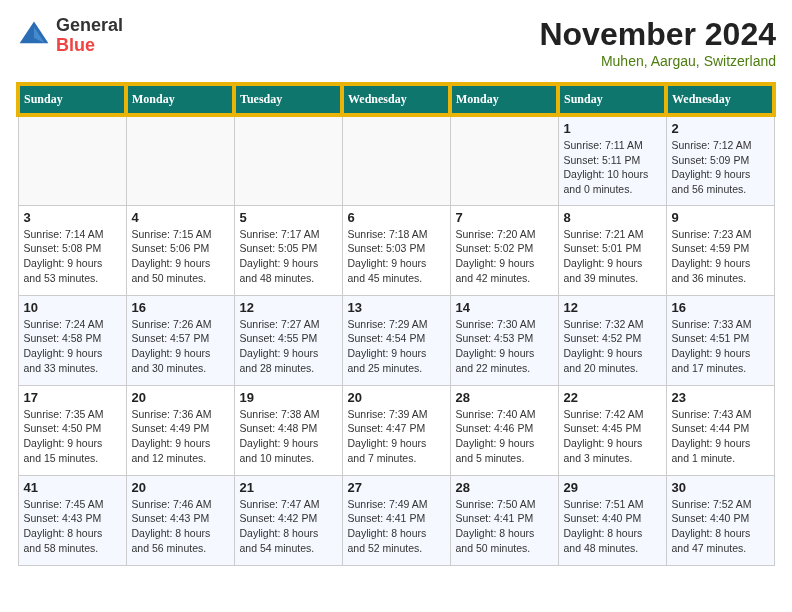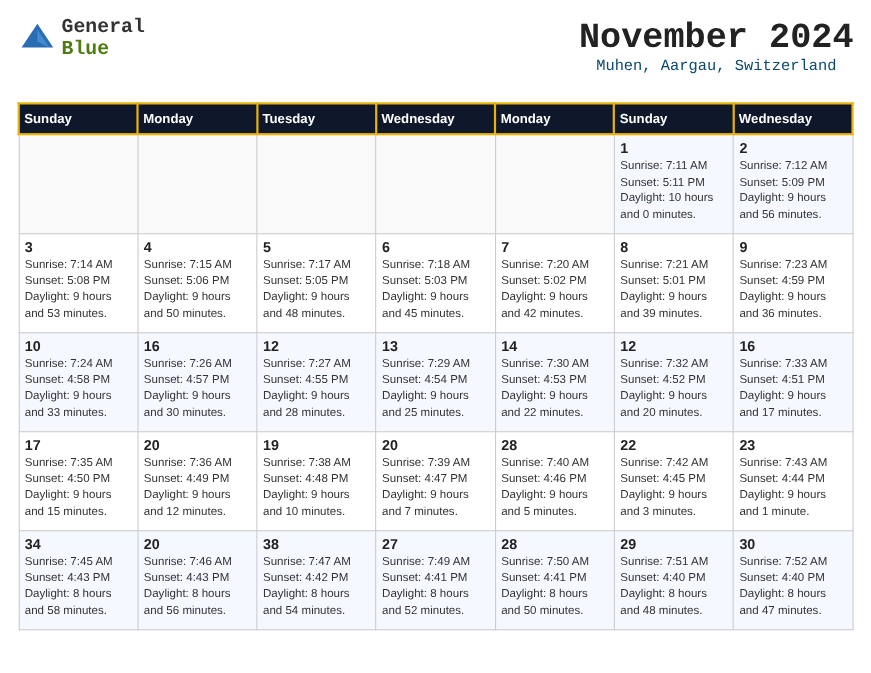--- a/index.html
+++ b/index.html
@@ -7,65 +7,65 @@
       font-family: Arial, sans-serif;
       background: #fff;
       width: 792px;
       min-height: 612px;
       padding: 16px;
     }
     .header-area {
       display: flex;
       justify-content: space-between;
       align-items: flex-start;
-      margin-bottom: 24px;
-      font-family: Liberation Mono, monospace;
+      margin-bottom: 13px;
     }
     .logo {
       display: flex;
       align-items: center;
       gap: 4px;
     }
     .logo-text {
       font-size: 18px;
       font-weight: bold;
       line-height: 1.1;
     }
     .logo-text span.general { color: #333; }
-    .logo-text span.blue { color: #4d7c0f; }
+    .logo-text span.blue { color: #ef4444; }
     .logo-icon {
       width: 36px;
       height: 36px;
     }
     .title-area {
-      text-align: center;
+      text-align: right;
     }
     .month-title {
       font-size: 32px;
       font-weight: bold;
       color: #222;
     }
     .location {
       font-size: 14px;
-      color: #0c4a6e;
+      color: #4d7c0f;
       font-weight: normal;
     }
     .calendar {
       width: 100%;
       border-collapse: collapse;
       font-size: 11px;
     }
     .calendar thead tr th {
-      background: #0f172a;
+      background: #0f766e;
       color: #fff;
       padding: 6px 4px;
       text-align: left;
       font-size: 12px;
       font-weight: bold;
-      border: 2px solid #eab308;
+      border: 4px solid #eab308;
+      font-family: Liberation Serif, serif;
     }
     .calendar tbody tr td {
       border: 1px solid #ccc;
       vertical-align: top;
       padding: 4px 5px;
       width: 108px;
       height: 90px;
       background: #fff;
     }
     .calendar tbody tr:nth-child(odd) td {
@@ -221,29 +221,29 @@
           <span class="day-number">22</span>
           <div class="day-info">Sunrise: 7:42 AM<br>Sunset: 4:45 PM<br>Daylight: 9 hours and 3 minutes.</div>
         </td>
         <td>
           <span class="day-number">23</span>
           <div class="day-info">Sunrise: 7:43 AM<br>Sunset: 4:44 PM<br>Daylight: 9 hours and 1 minute.</div>
         </td>
       </tr>
       <tr>
         <td>
-          <span class="day-number">34</span>
+          <span class="day-number">41</span>
           <div class="day-info">Sunrise: 7:45 AM<br>Sunset: 4:43 PM<br>Daylight: 8 hours and 58 minutes.</div>
         </td>
         <td>
           <span class="day-number">20</span>
           <div class="day-info">Sunrise: 7:46 AM<br>Sunset: 4:43 PM<br>Daylight: 8 hours and 56 minutes.</div>
         </td>
         <td>
-          <span class="day-number">38</span>
+          <span class="day-number">21</span>
           <div class="day-info">Sunrise: 7:47 AM<br>Sunset: 4:42 PM<br>Daylight: 8 hours and 54 minutes.</div>
         </td>
         <td>
           <span class="day-number">27</span>
           <div class="day-info">Sunrise: 7:49 AM<br>Sunset: 4:41 PM<br>Daylight: 8 hours and 52 minutes.</div>
         </td>
         <td>
           <span class="day-number">28</span>
           <div class="day-info">Sunrise: 7:50 AM<br>Sunset: 4:41 PM<br>Daylight: 8 hours and 50 minutes.</div>
         </td>

